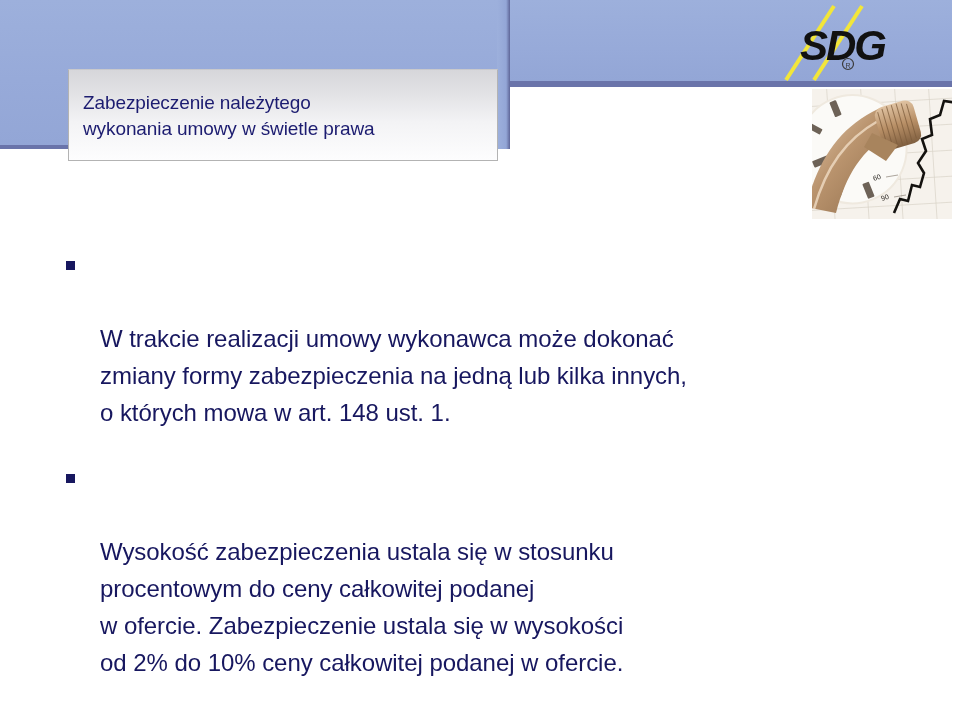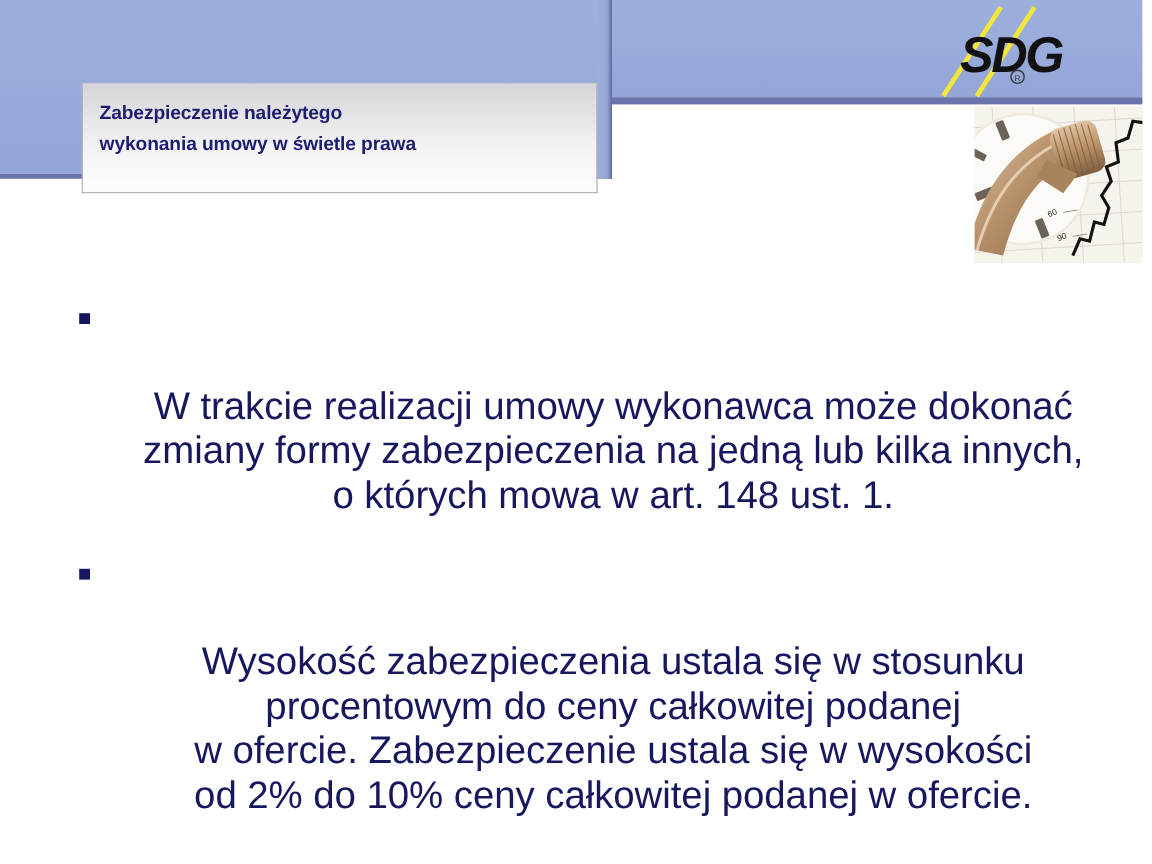--- a/index.html
+++ b/index.html
@@ -70,25 +70,25 @@
     width: 430px;
     height: 92px;
     box-sizing: border-box;
     background: linear-gradient(180deg, #d6d6da 0%, #e3e3e6 28%, #f3f3f5 58%, #fdfdfe 100%);
     border: 1px solid #b3b3b3;
     border-top-color: #c9c9cc;
   }
   .title-plate .title-text {
     position: absolute;
     left: 14px;
-    top: 12px;
+    top: 20px;
     width: 400px;
     color: #1c1c70;
-    font-size: 16px;
-    font-weight: bold;
+    font-size: 19px;
+    font-weight: normal;
     line-height: 26px;
     letter-spacing: -0.1px;
     white-space: pre-line;
   }
 
   
   .logo {
     position: absolute;
     left: 778px;
     top: 4px;
@@ -112,25 +112,24 @@
     position: absolute;
     left: 62px;
     top: 246px;
     width: 860px;
   }
   .bullet {
     position: relative;
     padding-left: 38px;
     margin-bottom: 28px;
     color: #17175f;
-    font-size: 32px;
+    font-size: 24px;
     line-height: 37px;
     white-space: pre-line;
     letter-spacing: -0.05px;
-    text-align: center;
   }
   .bullet:last-child { margin-bottom: 0; }
   .bullet .marker {
     position: absolute;
     left: 4px;
     top: 15px;
     width: 9px;
     height: 9px;
     background: #17175f;
   }

